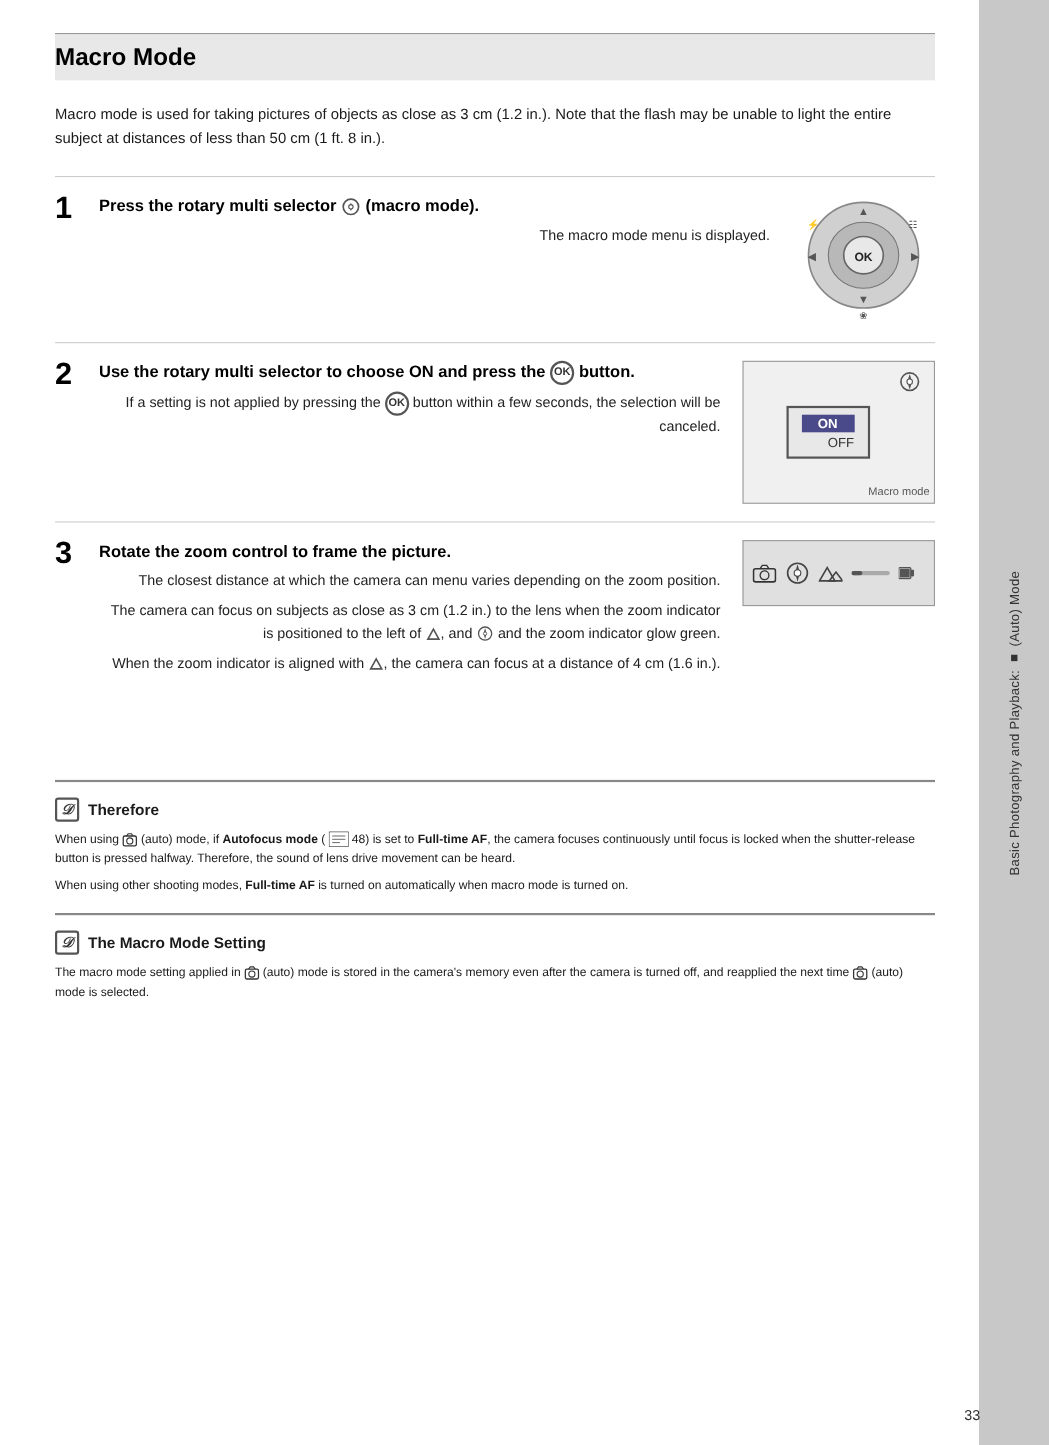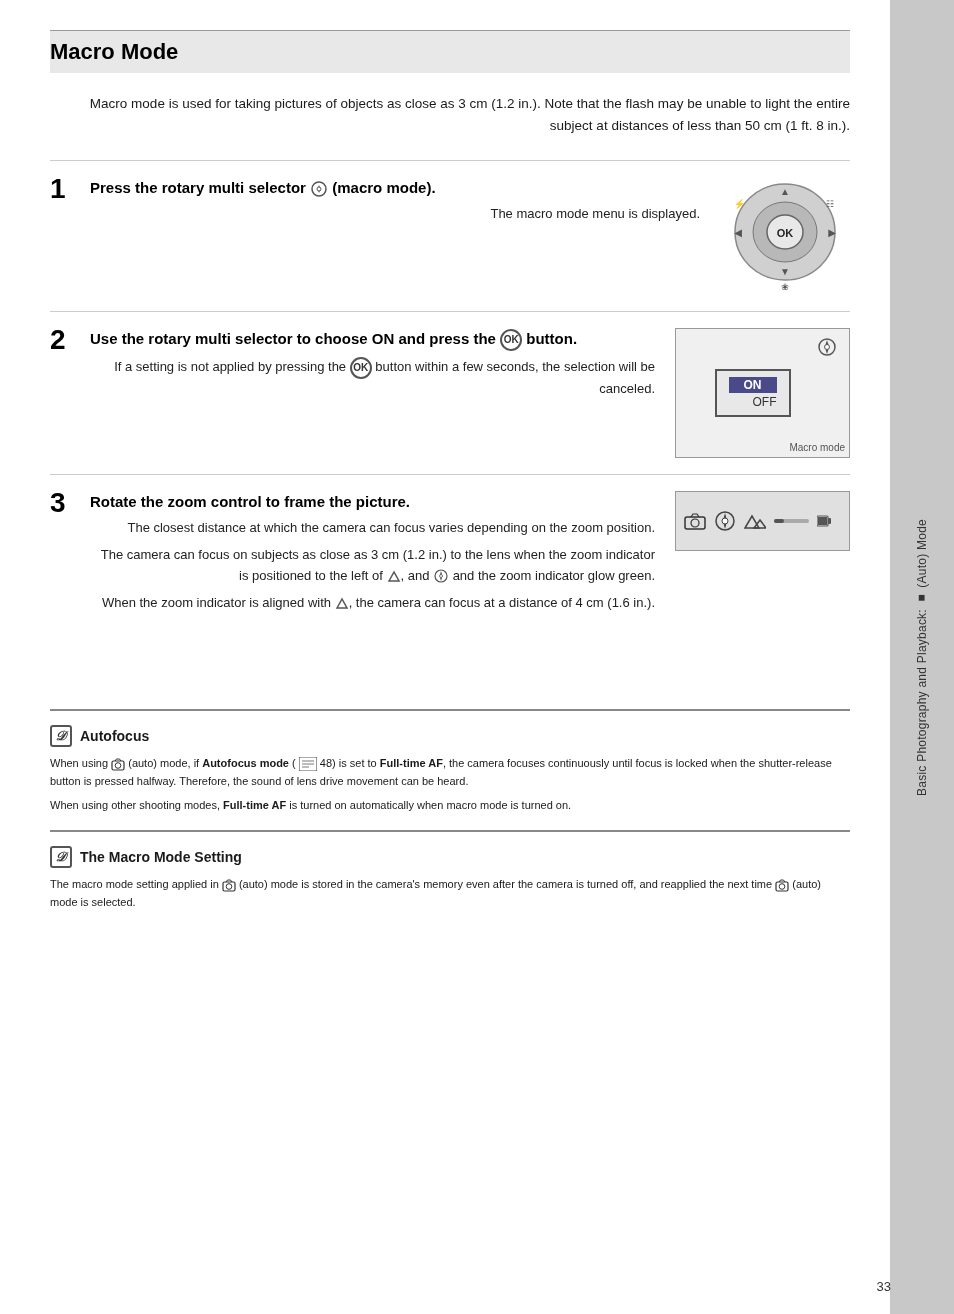--- a/index.html
+++ b/index.html
@@ -53,21 +53,20 @@
       color: #000;
       padding-left: 0;
     }
 
     
     .intro-text {
       font-size: 13.5px;
       line-height: 1.6;
       margin-bottom: 24px;
       color: #1a1a1a;
-      text-align: right;
     }
 
     
     .step-section {
       display: flex;
       align-items: flex-start;
       margin-bottom: 0;
       border-top: 1px solid #ccc;
       padding-top: 16px;
       padding-bottom: 16px;
@@ -316,21 +315,21 @@
           <div class="macro-screen-label">Macro mode</div>
         </div>
       </div>
     </div>
 
     <div class="step-section">
       <div class="step-number">3</div>
       <div class="step-body">
         <div class="step-heading">Rotate the zoom control to frame the picture.</div>
         <div class="step-description">
-          <p>The closest distance at which the camera can focus varies depending on the zoom position.</p>
+          <p>The closest distance at which the camera can menu varies depending on the zoom position.</p>
           <p>The camera can focus on subjects as close as 3 cm (1.2 in.) to the lens when the zoom indicator is positioned to the left of 
             <svg width="14" height="12" viewBox="0 0 14 12" style="display:inline-block;vertical-align:middle;">
               <path d="M2 11 L7 2 L12 11Z" fill="none" stroke="#555" stroke-width="1.5"></path>
             </svg>, and 
             <svg width="16" height="16" viewBox="0 0 16 16" style="display:inline-block;vertical-align:middle;">
               <circle cx="8" cy="8" r="6" fill="none" stroke="#555" stroke-width="1.2"></circle>
               <path d="M8 3 Q10 8 8 13 Q6 8 8 3Z" fill="#555"></path>
               <circle cx="8" cy="8" r="1.5" fill="#fff" stroke="#555" stroke-width="0.8"></circle>
             </svg> and the zoom indicator glow green.</p>
           <p>When the zoom indicator is aligned with 
@@ -371,21 +370,21 @@
           </svg>
         </div>
       </div>
     </div>
 
     <div style="height: 60px;"></div>
 
     <div class="note-section">
       <div class="note-heading">
         <div class="note-icon">𝒟</div>
-        <span>Autofocus</span>
+        <span>Therefore</span>
       </div>
       <div class="note-body">
         <p>When using 
           <svg width="14" height="14" viewBox="0 0 14 14" style="display:inline-block;vertical-align:middle;">
             <rect x="1" y="4" width="12" height="9" rx="1.5" fill="none" stroke="#333" stroke-width="1.2"></rect>
             <circle cx="7" cy="8.5" r="2.8" fill="none" stroke="#333" stroke-width="1"></circle>
             <path d="M4 4 L5.5 2 L8.5 2 L10 4" fill="none" stroke="#333" stroke-width="1"></path>
           </svg>
           (auto) mode, if <strong>Autofocus mode</strong> (
           <svg width="18" height="14" viewBox="0 0 18 14" style="display:inline-block;vertical-align:middle;">

